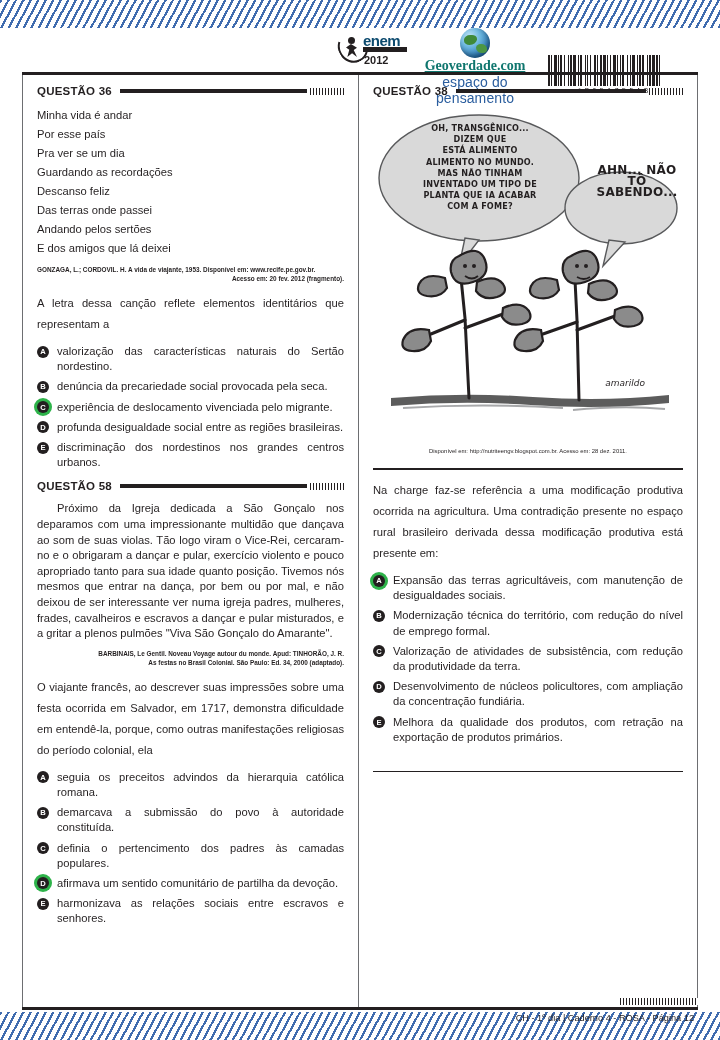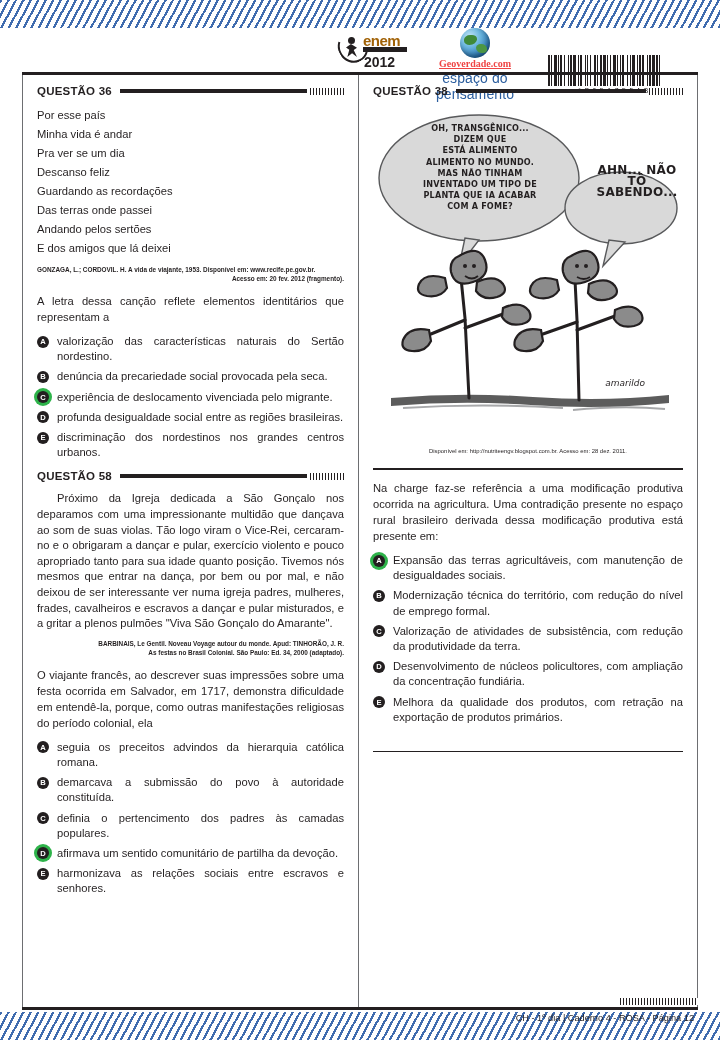--- a/index.html
+++ b/index.html
@@ -44,49 +44,49 @@
     position: absolute; left: 10px; top: 7px; width: 7px; height: 7px;
     background: #231f20; border-radius: 50%;
   }
   .enem-person2 {
     position: absolute; left: 8px; top: 14px; width: 11px; height: 13px;
     background: #231f20;
     clip-path: polygon(45% 0, 100% 28%, 70% 46%, 100% 100%, 55% 72%, 12% 100%, 30% 45%, 0 26%);
   }
   .enem-word {
     position: absolute; left: 25px; top: 2px;
-    font-weight: bold; font-size: 15px; letter-spacing: -.5px; color:#a16207;text-align:center;
+    font-weight: bold; font-size: 15px; letter-spacing: -.5px; color:#0c4a6e;text-align:center;
   }
   .enem-sub {
     position: absolute; left: 25px; top: 17px; width: 44px; height: 5px;
     background: #231f20;
   }
   .enem-year {
     position: absolute; left: 26px; top: 24px;
-    font-weight: bold; font-size: 14px; color:#231f20;
+    font-weight: bold; font-size: 11px; color:#231f20;
   }
   .geo-logo { position: absolute; left: 415px; top: 0px; width: 120px; text-align:center; }
   .globe {
     width: 30px; height: 30px; border-radius: 50%; margin: 0 auto 1px;
     background:
       radial-gradient(circle at 32% 28%, #bfe3f7 0%, #6fb9e0 34%, #2a77b5 72%, #17456e 100%);
     position: relative; overflow: hidden;
     box-shadow: inset -2px -3px 5px rgba(0,0,0,.35);
   }
   .globe:before {
     content:""; position:absolute; left:4px; top:7px; width:13px; height:10px;
     background:#3f8a3a; border-radius: 50% 40% 60% 45%;
   }
   .globe:after {
     content:""; position:absolute; left:16px; top:16px; width:11px; height:9px;
     background:#4c9644; border-radius: 45% 55% 40% 60%;
   }
   .geo-name {
     font-family: "Liberation Serif", serif;
-    font-size: 10px; color: #ef4444; font-weight: bold;
+    font-size: 14px; color: #0f766e; font-weight: bold;
     text-decoration: underline; line-height: 1.05;
   }
   .geo-tag { font-size: 14px; color: #2a5d9e; letter-spacing: .1px; }
 
   .barcode { position: absolute; left: 548px; top: 27px; width: 155px; }
   .bars { height: 31px; display: flex; align-items: stretch; gap: 0; }
   .bars i { display:block; background:#231f20; }
   .bc-text {
     font-size: 7px; letter-spacing: 3.2px; text-align: center;
     color:#231f20; margin-top: 1px; font-family: "Liberation Mono", monospace;
@@ -122,21 +122,21 @@
   }
 
   
   .poem-line { font-size: 11.2px; line-height: 19px; color:#231f20; }
   .src {
     font-size: 6.4px; line-height: 9px; font-weight: bold; text-align: right;
     color:#231f20; margin-top: 7px;
   }
   .src.left-al { text-align: left; }
   .stem {
-    font-size: 11.2px; line-height: 16px; text-align: justify;
+    font-size: 11.2px; line-height: 21px; text-align: justify;
     margin-top: 10px; color:#231f20;
   }
   .para {
     font-size: 11.2px; line-height: 15.6px; text-align: justify;
     text-indent: 20px; margin-top: 9px; color:#231f20;
   }
 
   
   .alts { margin-top: 9px; }
   .alt { display: flex; align-items: flex-start; margin-bottom: 5px; position: relative; }
@@ -299,25 +299,25 @@
 
     <div class="col left">
 
       <div class="qhead">
         <span class="qhead-title">QUESTÃO 36</span>
         <span class="qhead-bar"></span>
         <span class="qhead-dots"></span>
       </div>
 
       <div>
+        <div class="poem-line">Minha vida é andar</div>
         <div class="poem-line">Por esse país</div>
-        <div class="poem-line">Minha vida é andar</div>
         <div class="poem-line">Pra ver se um dia</div>
+        <div class="poem-line">Guardando as recordações</div>
         <div class="poem-line">Descanso feliz</div>
-        <div class="poem-line">Guardando as recordações</div>
         <div class="poem-line">Das terras onde passei</div>
         <div class="poem-line">Andando pelos sertões</div>
         <div class="poem-line">E dos amigos que lá deixei</div>
       </div>
 
       <div class="src left-al">
         <div>GONZAGA, L.; CORDOVIL. H. A vida de viajante, 1953. Disponível em: www.recife.pe.gov.br.</div>
         <div style="text-align:right">Acesso em: 20 fev. 2012 (fragmento).</div>
       </div>
 

